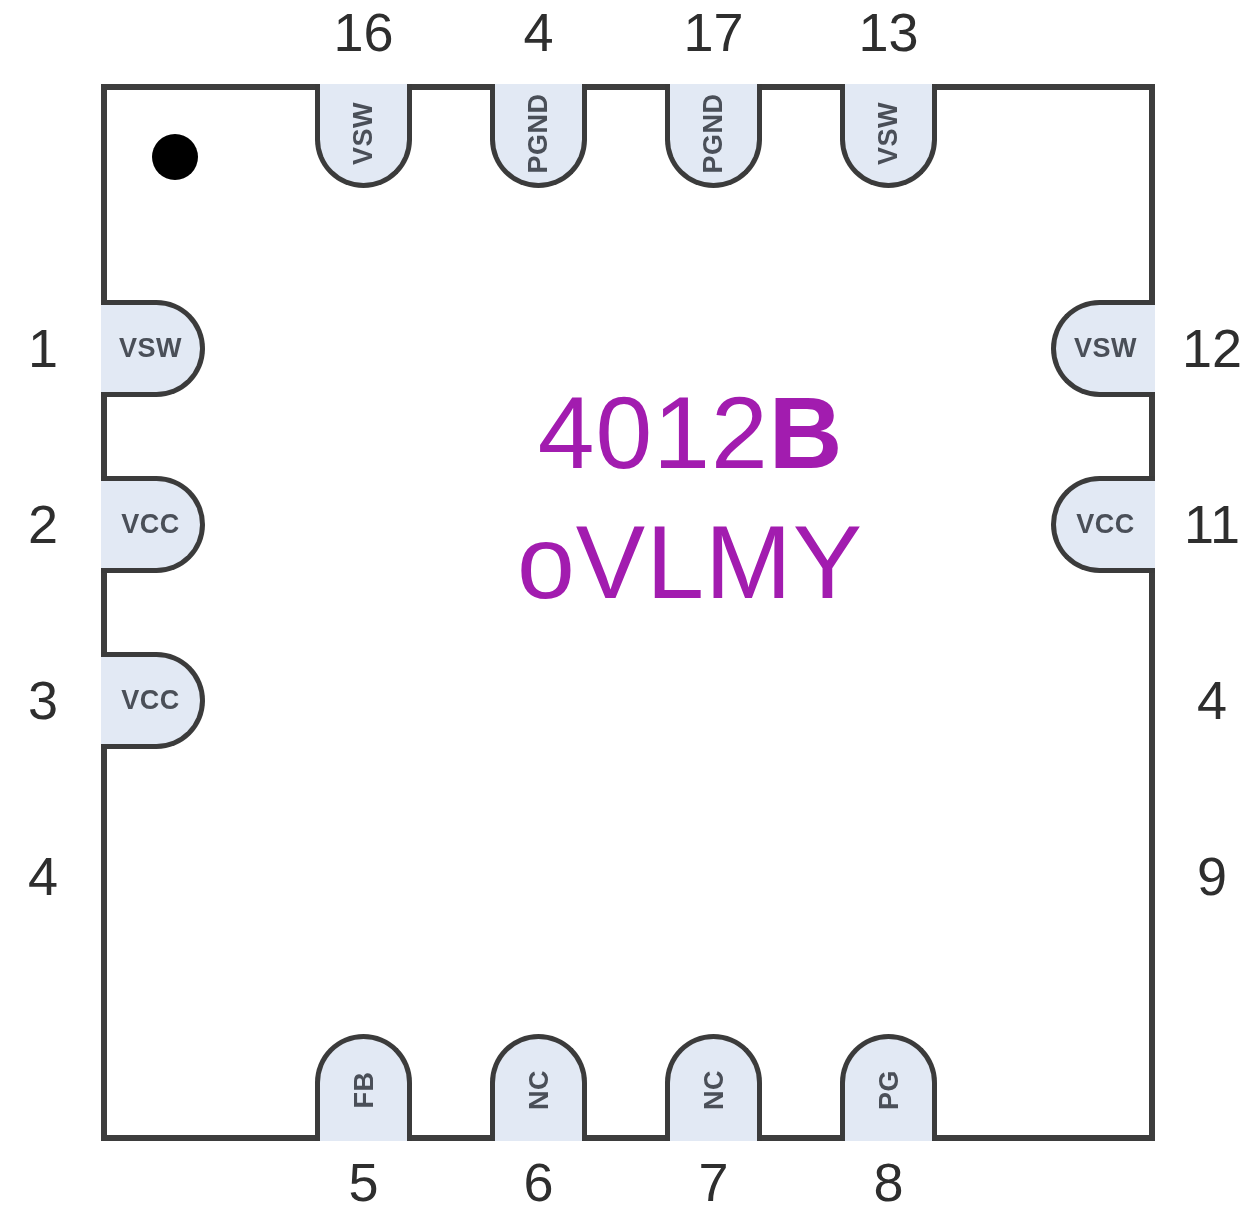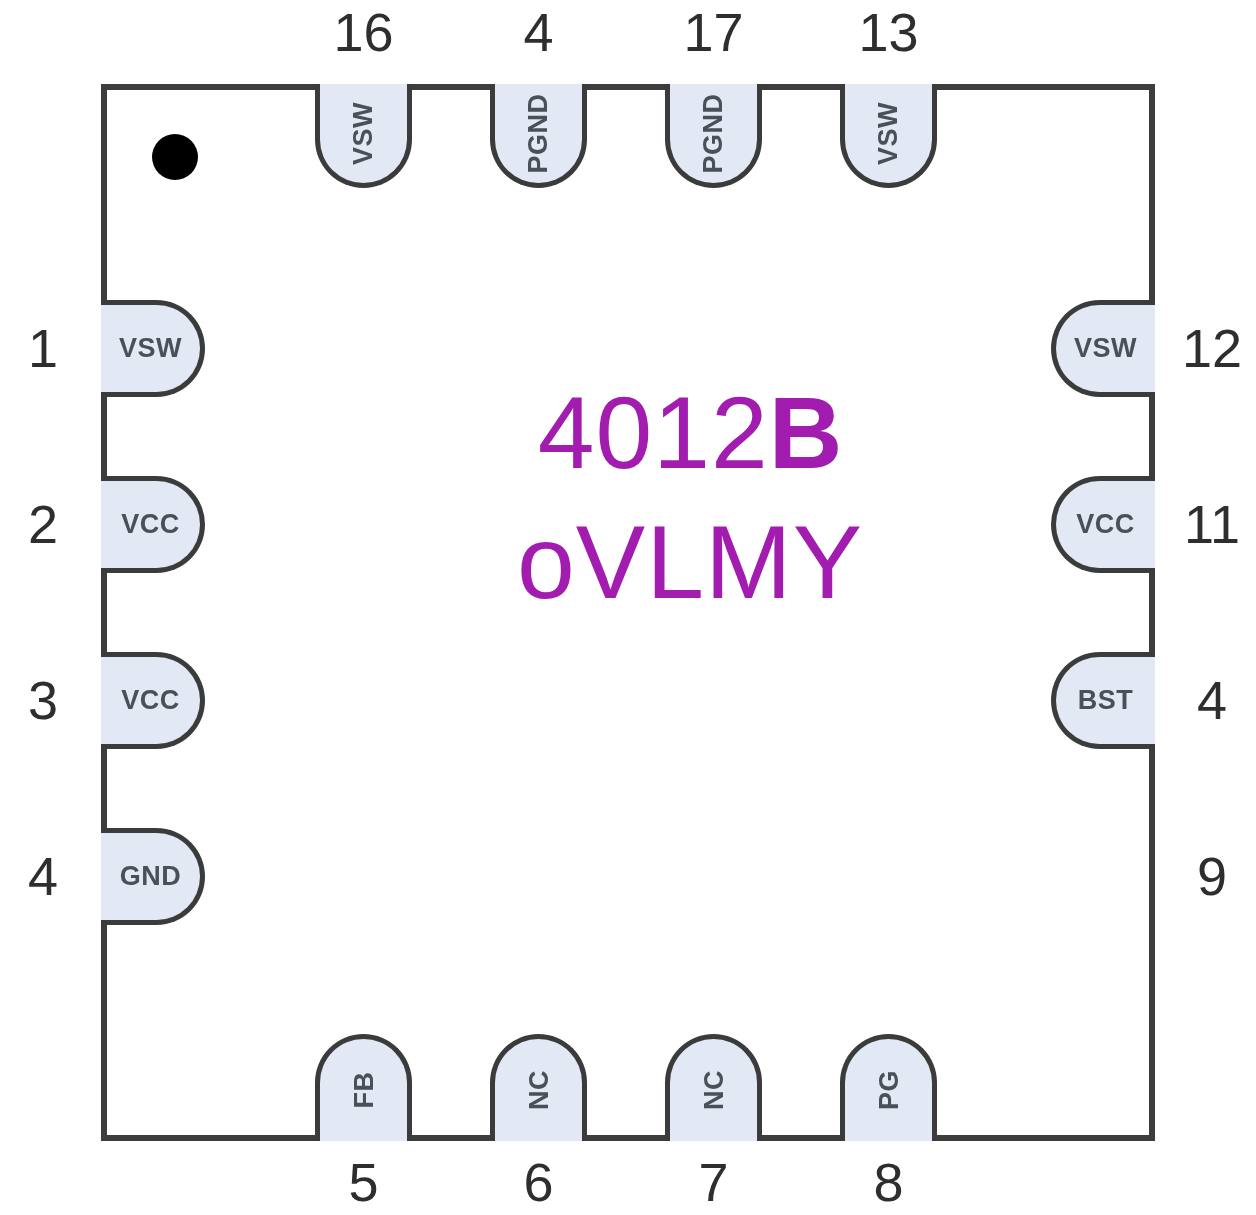--- a/index.html
+++ b/index.html
@@ -204,37 +204,31 @@
   <div class="pad pad-left" style="left:101px; top:476px;">
     <span class="pad-label">VCC</span>
   </div>
 
   <div class="pin-num side" style="left:3px; top:673px;">3</div>
   <div class="pad pad-left" style="left:101px; top:652px;">
     <span class="pad-label">VCC</span>
   </div>
 
   <div class="pin-num side" style="left:3px; top:849px;">4</div>
-  <div class="pad pad-left" style="left:101px; top:828px;">
-    <span class="pad-label">GND</span>
-  </div>
 
   <div class="pad pad-right" style="left:1051px; top:300px;">
     <span class="pad-label">VSW</span>
   </div>
   <div class="pin-num side" style="left:1172px; top:321px;">12</div>
 
   <div class="pad pad-right" style="left:1051px; top:476px;">
     <span class="pad-label">VCC</span>
   </div>
   <div class="pin-num side" style="left:1172px; top:497px;">11</div>
 
-  <div class="pad pad-right" style="left:1051px; top:652px;">
-    <span class="pad-label">BST</span>
-  </div>
   <div class="pin-num side" style="left:1172px; top:673px;">4</div>
 
   <div class="pin-num side" style="left:1172px; top:849px;">9</div>
 
   <div class="pad pad-bottom" style="left:315px; top:1034px;">
     <span class="pad-label">FB</span>
   </div>
   <div class="pin-num vert" style="left:315px; top:1155px;">5</div>
 
   <div class="pad pad-bottom" style="left:490px; top:1034px;">

